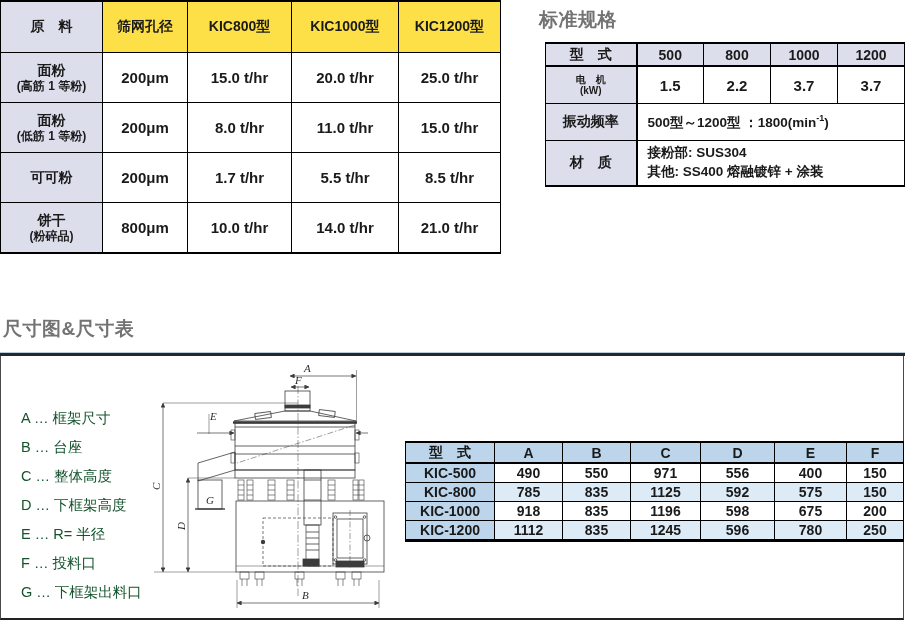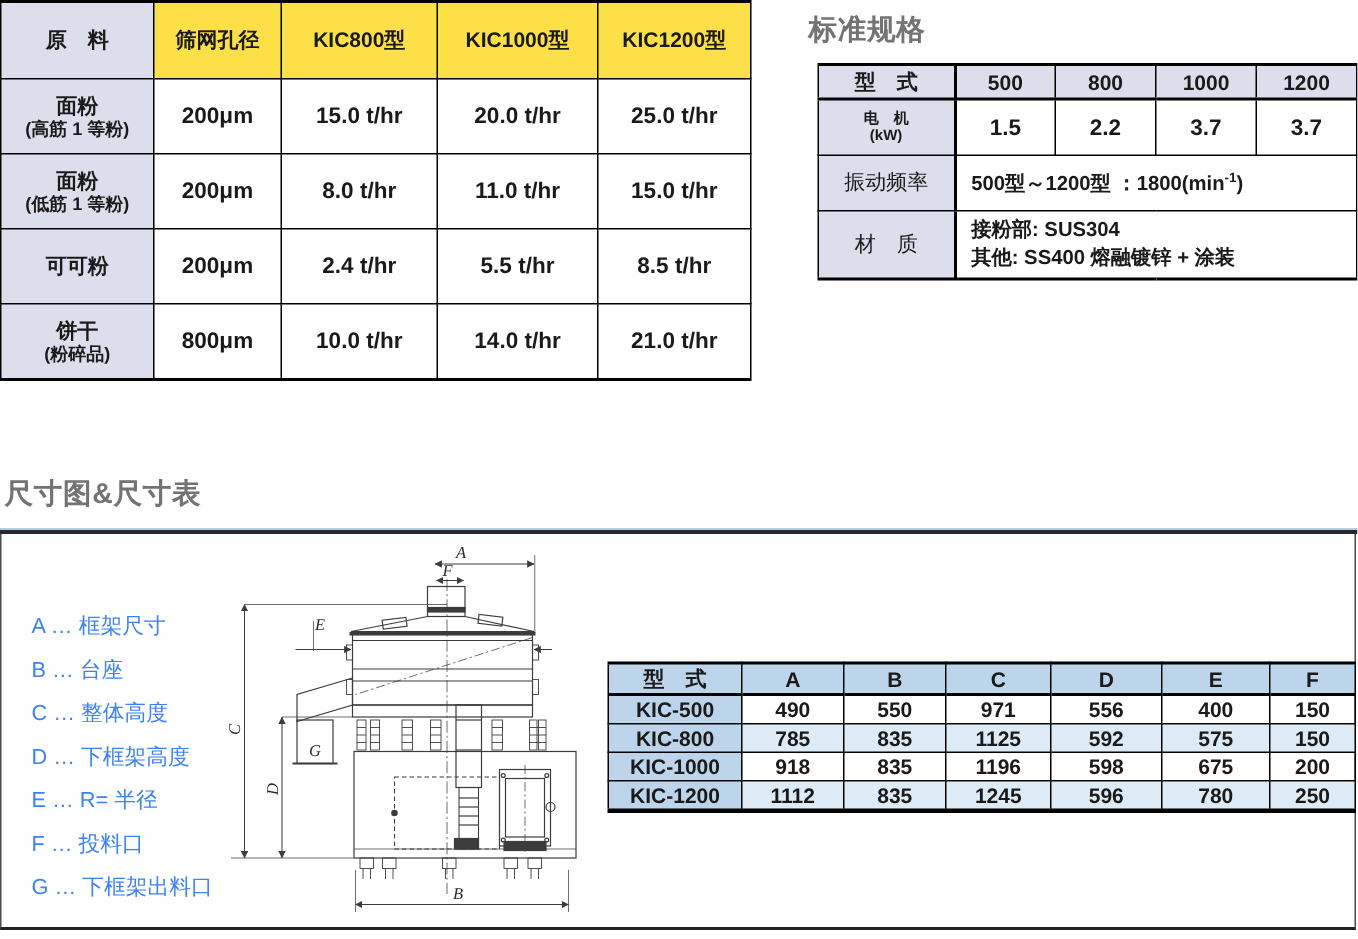--- a/index.html
+++ b/index.html
@@ -19,36 +19,36 @@
   .cap .hb{background:#fde047;}
   .cap tr.h td{height:50px;font-size:14px;font-weight:700;}
   .cap tr.d td{height:49px;font-size:15px;font-weight:600;}
   .cap .nm{font-size:14px;font-weight:700;line-height:1.25;}
   .cap .sub{font-size:12px;font-weight:700;line-height:1.2;}
   .cap .sub:empty{display:none;}
 
   
   .spec{left:545px;top:42px;width:359px;border-top:2.8px solid #000;border-bottom:2.8px solid #000;}
   .spec td{border:1.2px solid #000;font-size:14px;}
-  .spec td.lbl{background:#dcdeec;font-weight:400;border-right:2.2px solid #000;}
+  .spec td.lbl{background:#dcdeec;font-weight:700;border-right:2.2px solid #000;}
   .spec tr.mrow td{height:21px;background:#dcdeec;font-weight:700;border-bottom:2px solid #000;}
   .spec tr.motor td{height:36px;font-weight:600;font-size:15px;}
   .spec tr.motor td.lbl{font-size:10px;line-height:1.15;}
   .spec tr.vib td{height:36px;}
   .spec tr.mat td{height:44px;}
   .spec td.ltext{text-align:left;padding-left:10px;font-size:13.5px;font-weight:600;line-height:1.4;}
   .spec sup{font-size:9px;}
 
   
   .divider{position:absolute;left:0;top:352px;width:905px;height:4px;
     background:linear-gradient(to bottom,#b7cde0 0,#b7cde0 1.5px,#26282c 1.5px,#26282c 4px);}
   .panel{position:absolute;left:0;top:356px;width:902px;height:262px;
     border-left:1.3px solid #4a4a4a;border-right:1.3px solid #4a4a4a;border-bottom:2.2px solid #222;}
   .legend{position:absolute;left:21px;top:404px;list-style:none;margin:0;padding:0;}
-  .legend li{height:29px;line-height:29px;font-size:14.5px;color:#3b82f6;white-space:nowrap;}
+  .legend li{height:29px;line-height:29px;font-size:14.5px;color:#14532d;white-space:nowrap;}
 
   .diag{position:absolute;left:140px;top:360px;}
 
   
   .dim{left:405px;top:441px;width:498px;border-top:2.4px solid #000;border-bottom:3px solid #000;}
   .dim td{border:1px solid #000;font-weight:700;}
   .dim tr.h td{height:19px;background:#bcd5ea;font-size:14px;border-bottom:2px solid #000;}
   .dim td.mod{background:#bcd5ea;font-size:13.5px;border-right:1.6px solid #000;}
   .dim tr.d td{height:18px;font-size:14px;}
   .dim tr.alt td.v{background:#dcebf6;}
@@ -93,21 +93,21 @@
     <td>8.0 t/hr</td>
     <td>11.0 t/hr</td>
     <td>15.0 t/hr</td>
   </tr>
   <tr class="d">
     <td class="lav">
       <div class="nm">可可粉</div>
 
     </td>
     <td>200μm</td>
-    <td>2.4 t/hr</td>
+    <td>1.7 t/hr</td>
     <td>5.5 t/hr</td>
     <td>8.5 t/hr</td>
   </tr>
   <tr class="d">
     <td class="lav">
       <div class="nm">饼干</div>
       <div class="sub">(粉碎品)</div>
     </td>
     <td>800μm</td>
     <td>10.0 t/hr</td>

